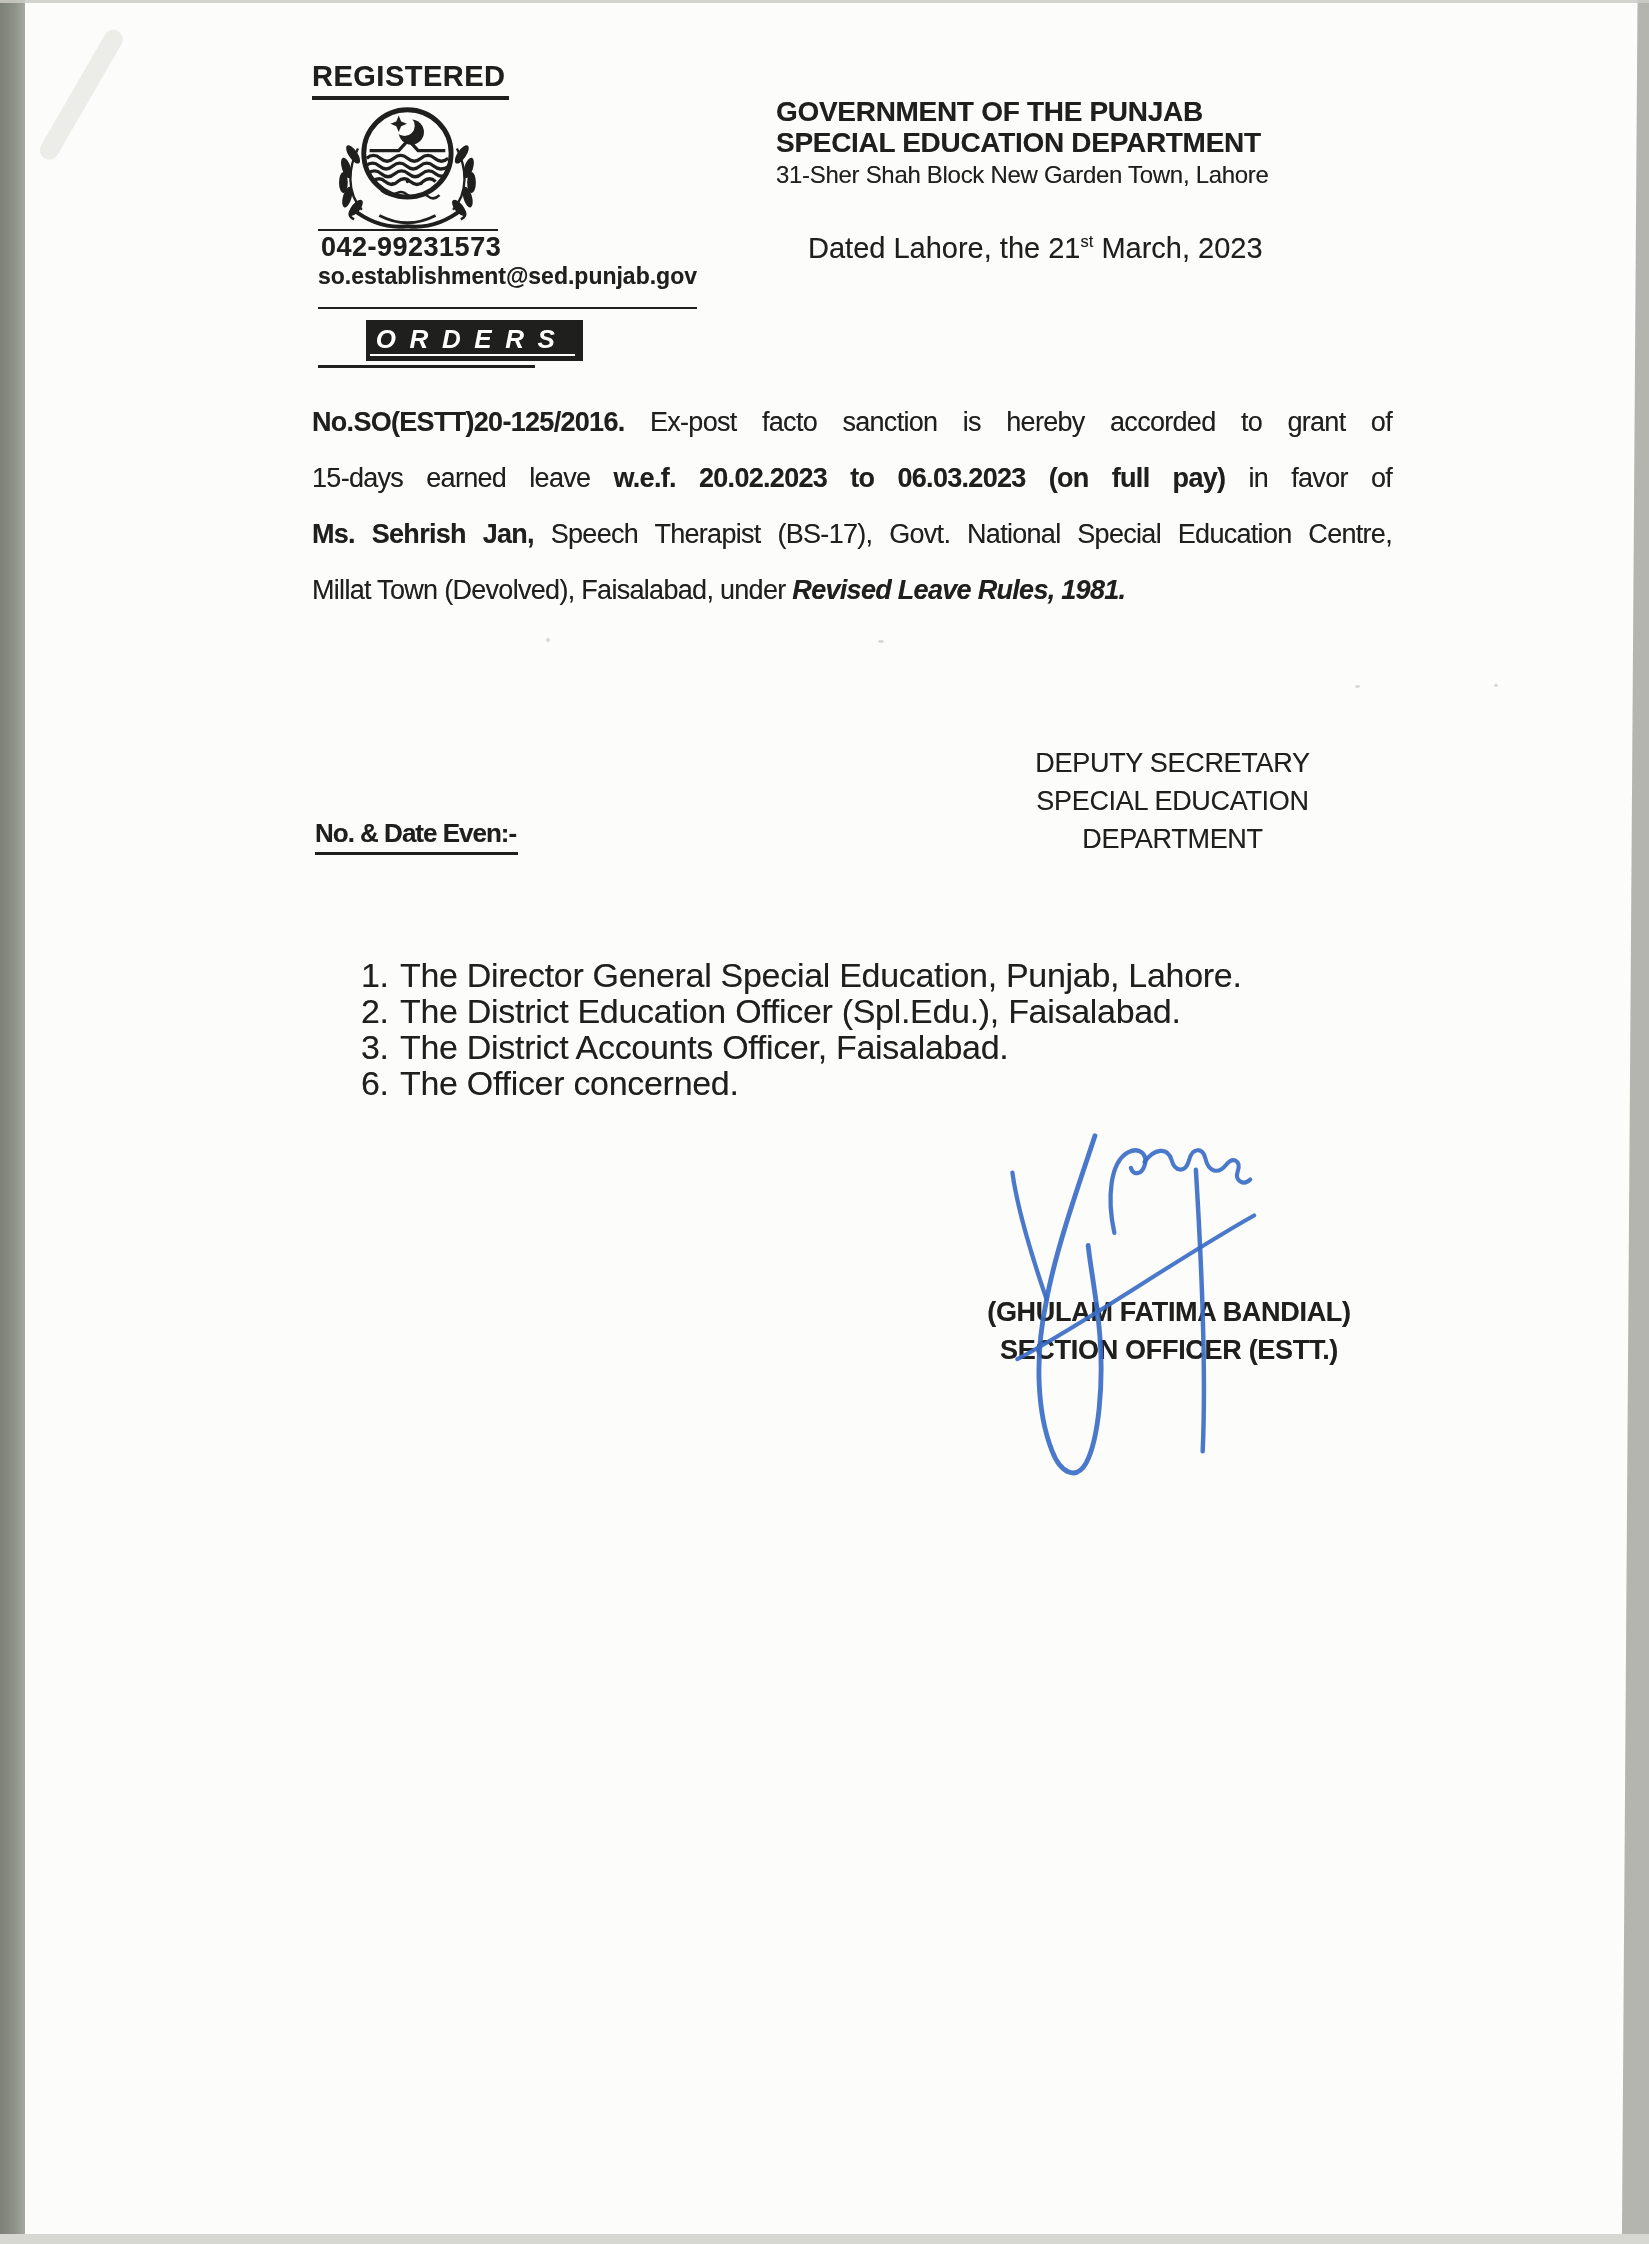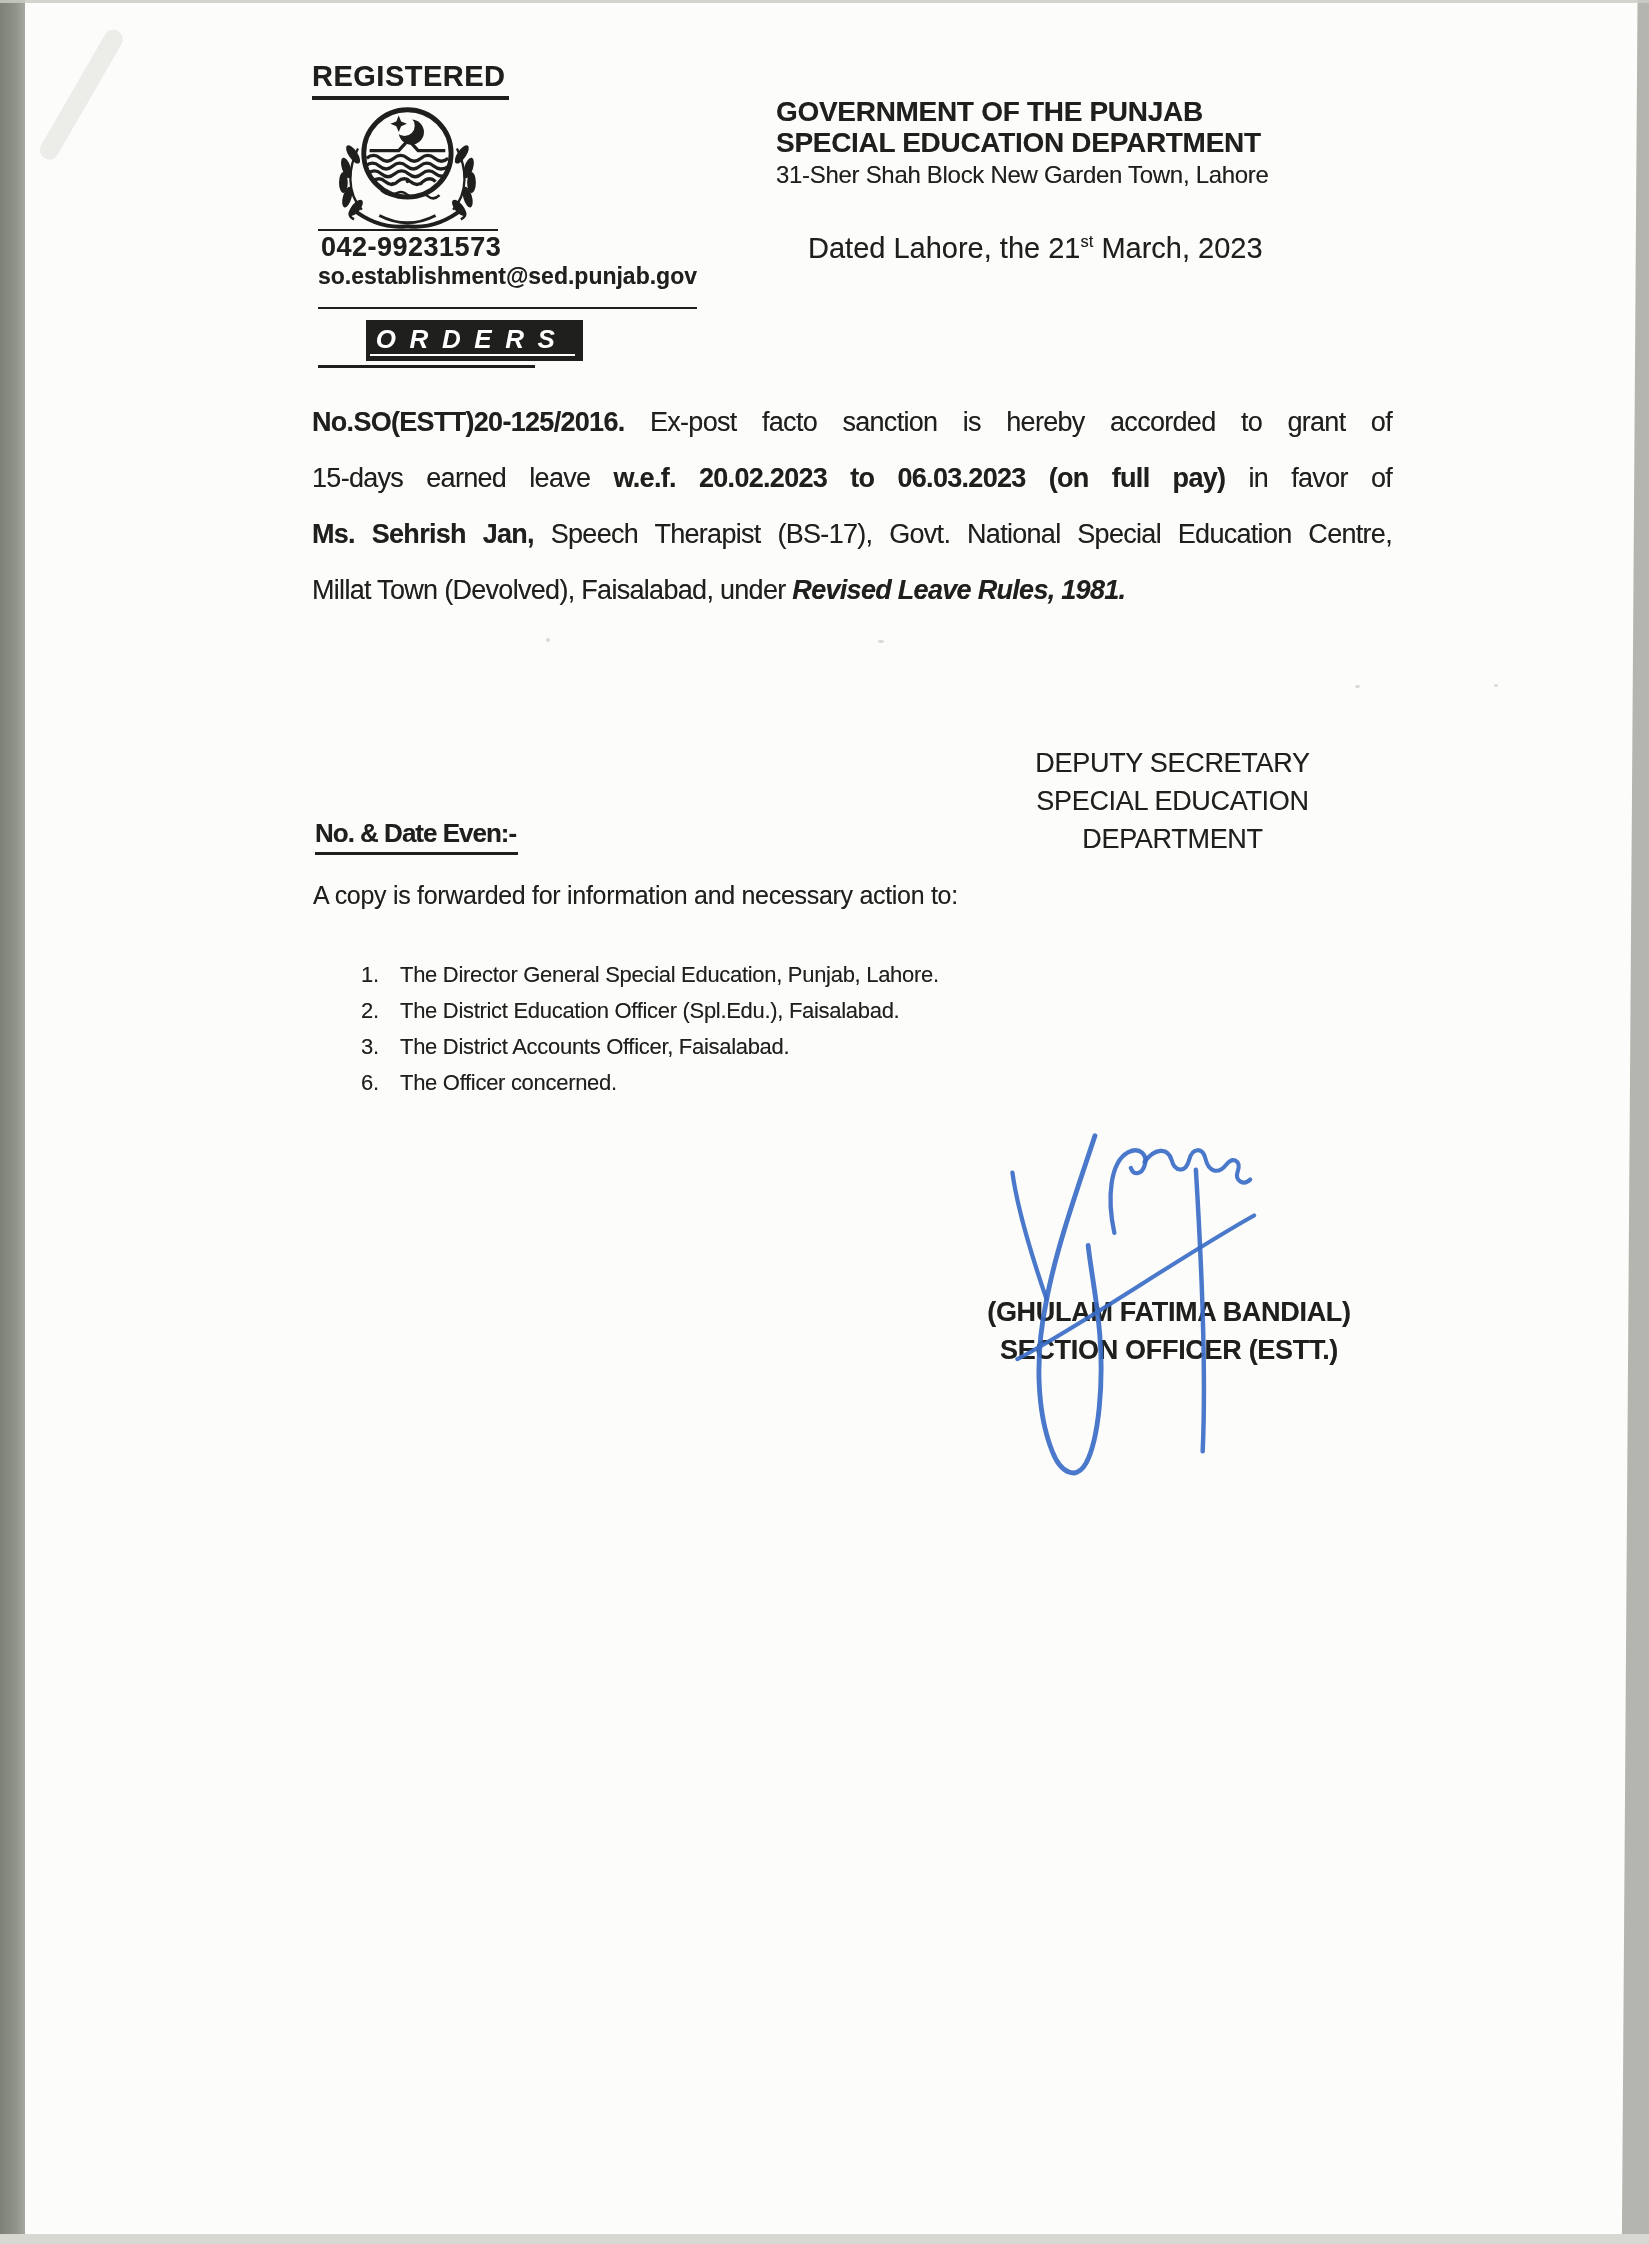--- a/index.html
+++ b/index.html
@@ -61,21 +61,21 @@
   .order-par .ln{height:56px;line-height:56px;white-space:normal;}
   .order-par .just{text-align:justify;text-align-last:justify;}
   .bi{font-weight:bold;font-style:italic;}
 
   
   .deputy{left:1027px;top:744px;width:291px;text-align:center;
     font-size:27px;font-weight:normal;line-height:38px;letter-spacing:-0.3px;}
   .nodate{left:315px;top:818px;font-size:26px;font-weight:bold;letter-spacing:-1px;
     border-bottom:3.9px solid var(--ink);padding:0 1.9px 2.9px 0;}
   .copyline{left:313px;top:881px;font-size:25px;letter-spacing:-0.3px;}
-  .dist{left:361px;top:957px;font-size:22px;letter-spacing:-0.3px;}
+  .dist{left:361px;top:957px;font-size:34px;letter-spacing:-0.3px;}
   .dist .row{height:36px;line-height:36px;white-space:nowrap;}
   .dist .num{display:inline-block;width:39px;}
 
   
   .signame{left:980px;top:1293px;width:378px;text-align:center;
     font-size:27px;font-weight:bold;line-height:38px;letter-spacing:-0.3px;}
   .sig-svg{left:961px;top:1092px;}
   .sig-svg path{fill:none;stroke:var(--signature-ink);stroke-linecap:round;opacity:.92;}
 
   .logo-svg{left:323px;top:100px;}
@@ -164,21 +164,20 @@
     <div class="ln txt"><span>Millat Town (Devolved), Faisalabad, under </span><span class="bi">Revised Leave Rules, 1981.</span></div>
   </div>
 
   <div class="abs deputy txt">
     <div>DEPUTY SECRETARY</div>
     <div>SPECIAL EDUCATION</div>
     <div>DEPARTMENT</div>
   </div>
 
   <div class="abs txt nodate">No. &amp; Date Even:-</div>
-  <div class="abs txt copyline">A copy is forwarded for information and necessary action to:</div>
 
   <div class="abs dist">
     <div class="row txt"><span class="num">1.</span><span>The Director General Special Education, Punjab, Lahore.</span></div>
     <div class="row txt"><span class="num">2.</span><span>The District Education Officer (Spl.Edu.), Faisalabad.</span></div>
     <div class="row txt"><span class="num">3.</span><span>The District Accounts Officer, Faisalabad.</span></div>
     <div class="row txt"><span class="num">6.</span><span>The Officer concerned.</span></div>
   </div>
 
   <div class="abs signame txt">
     <div>(GHULAM FATIMA BANDIAL)</div>

